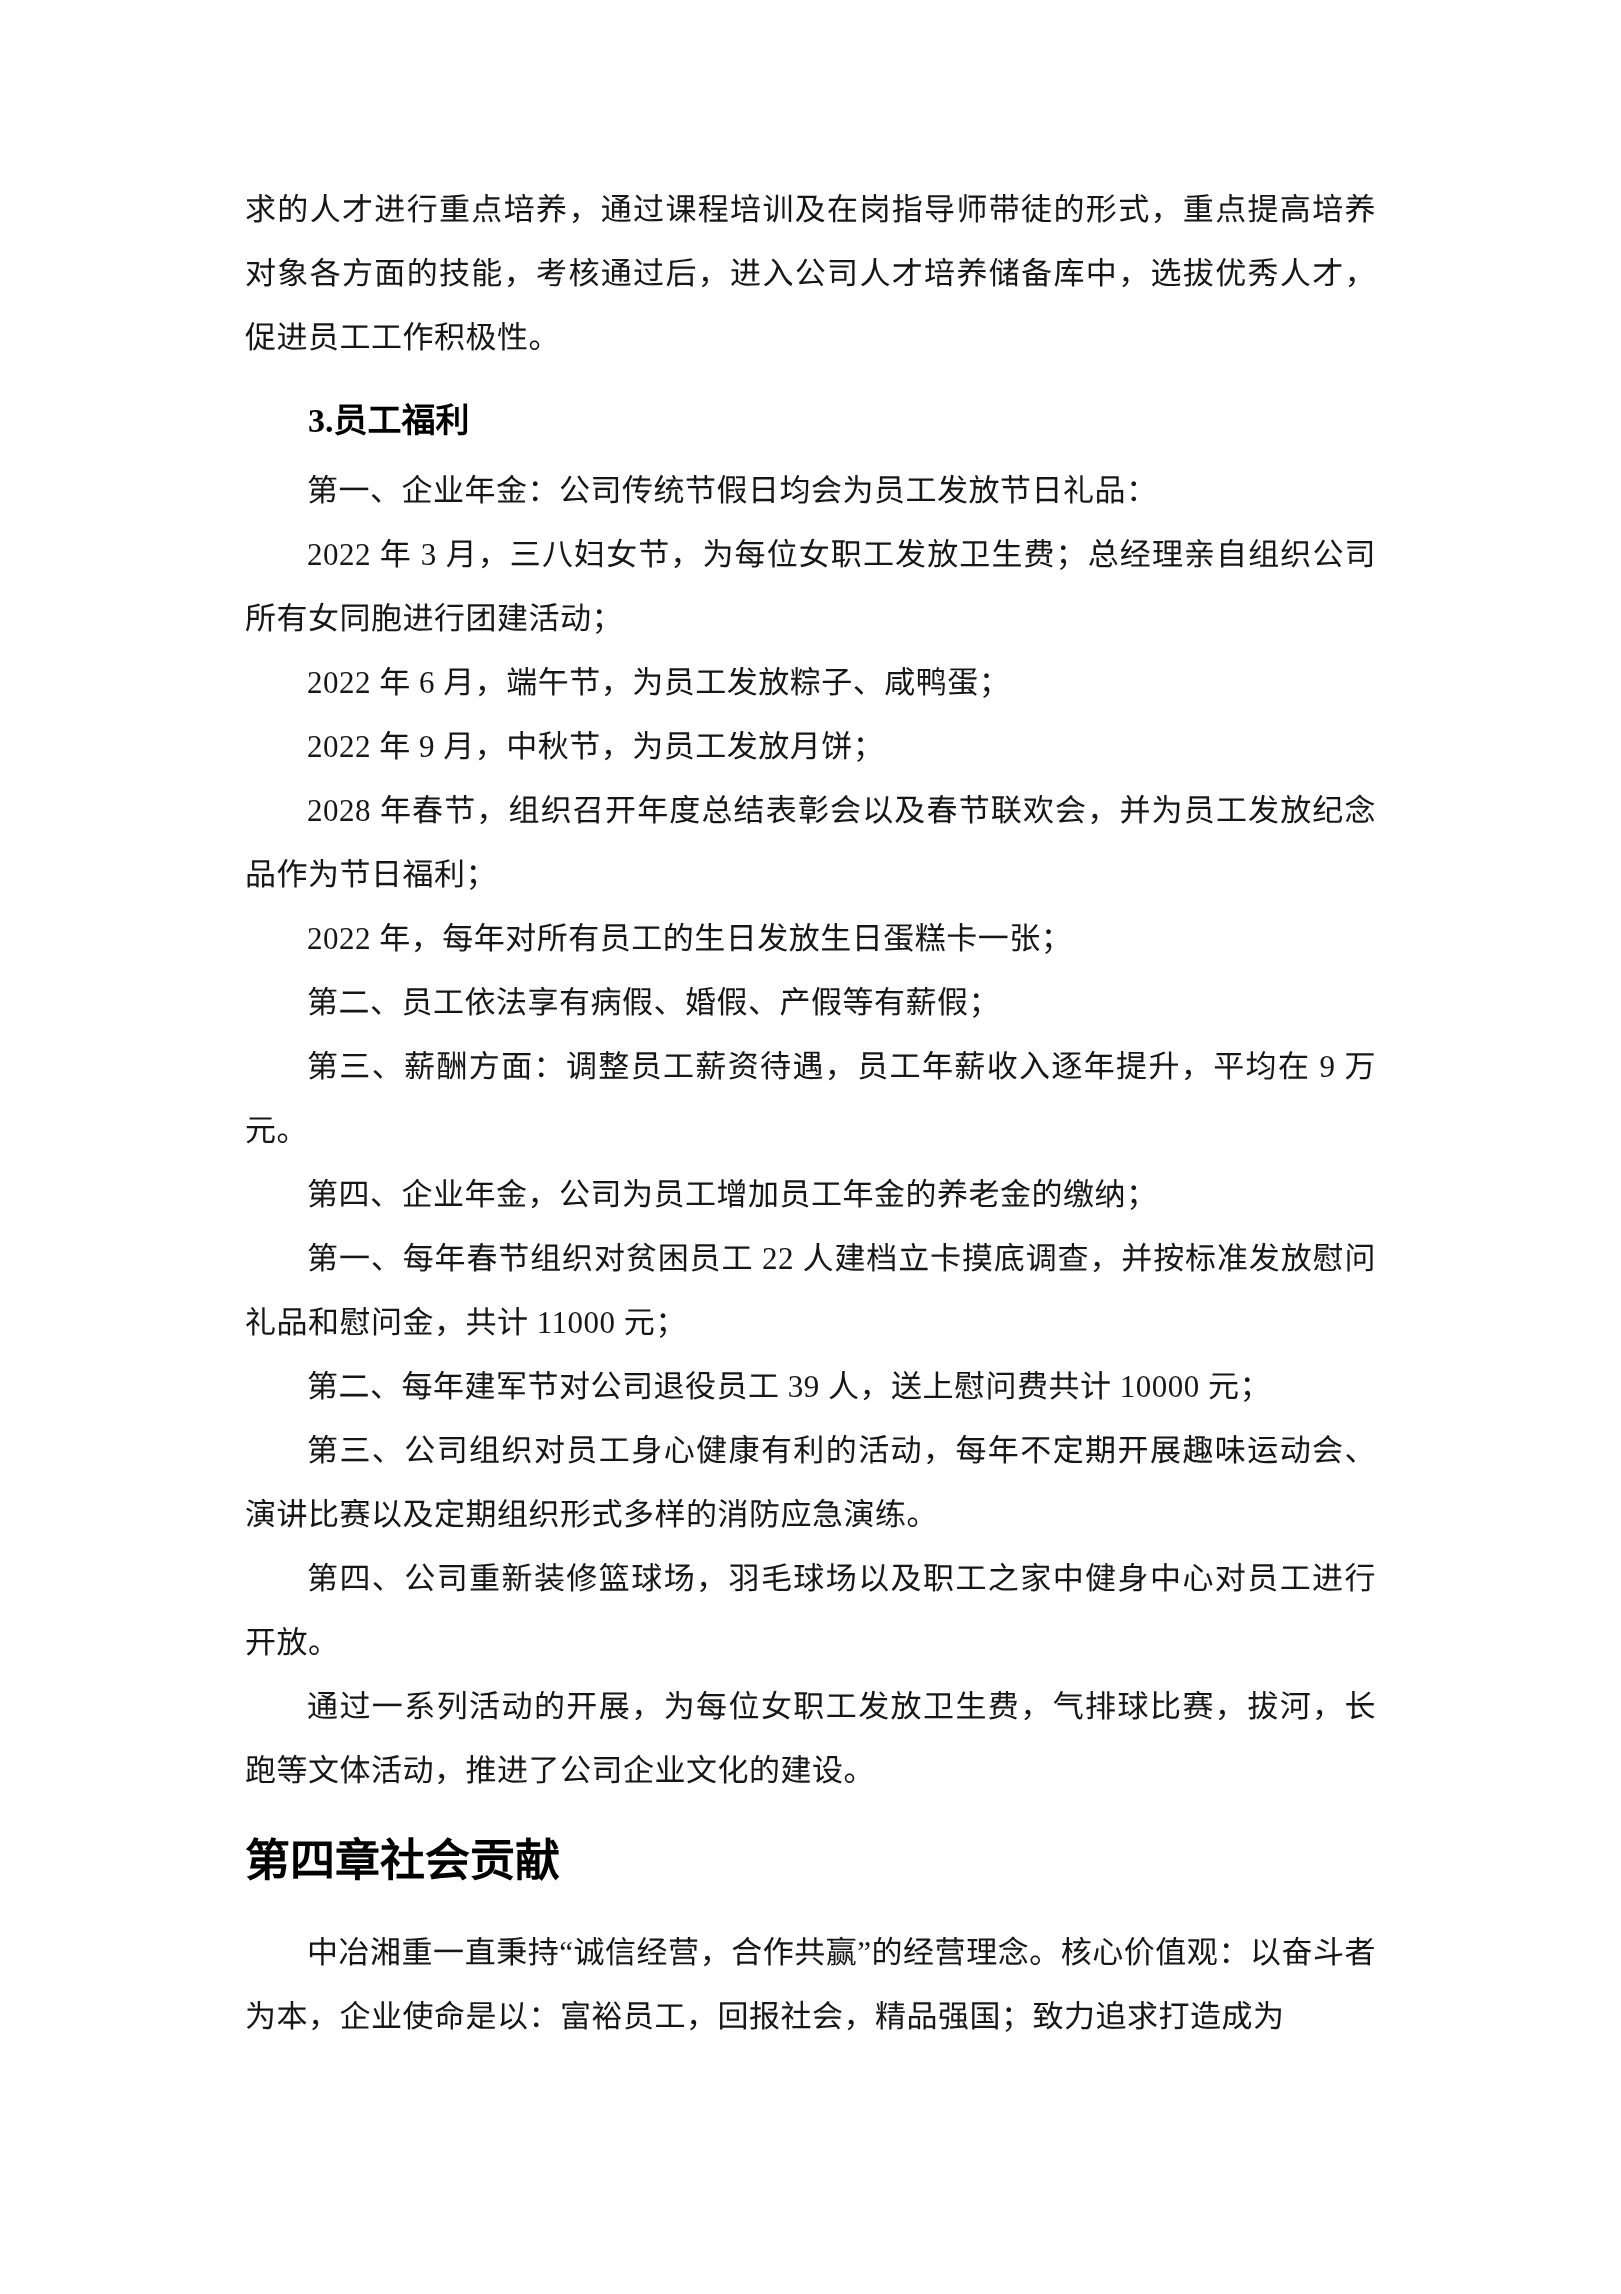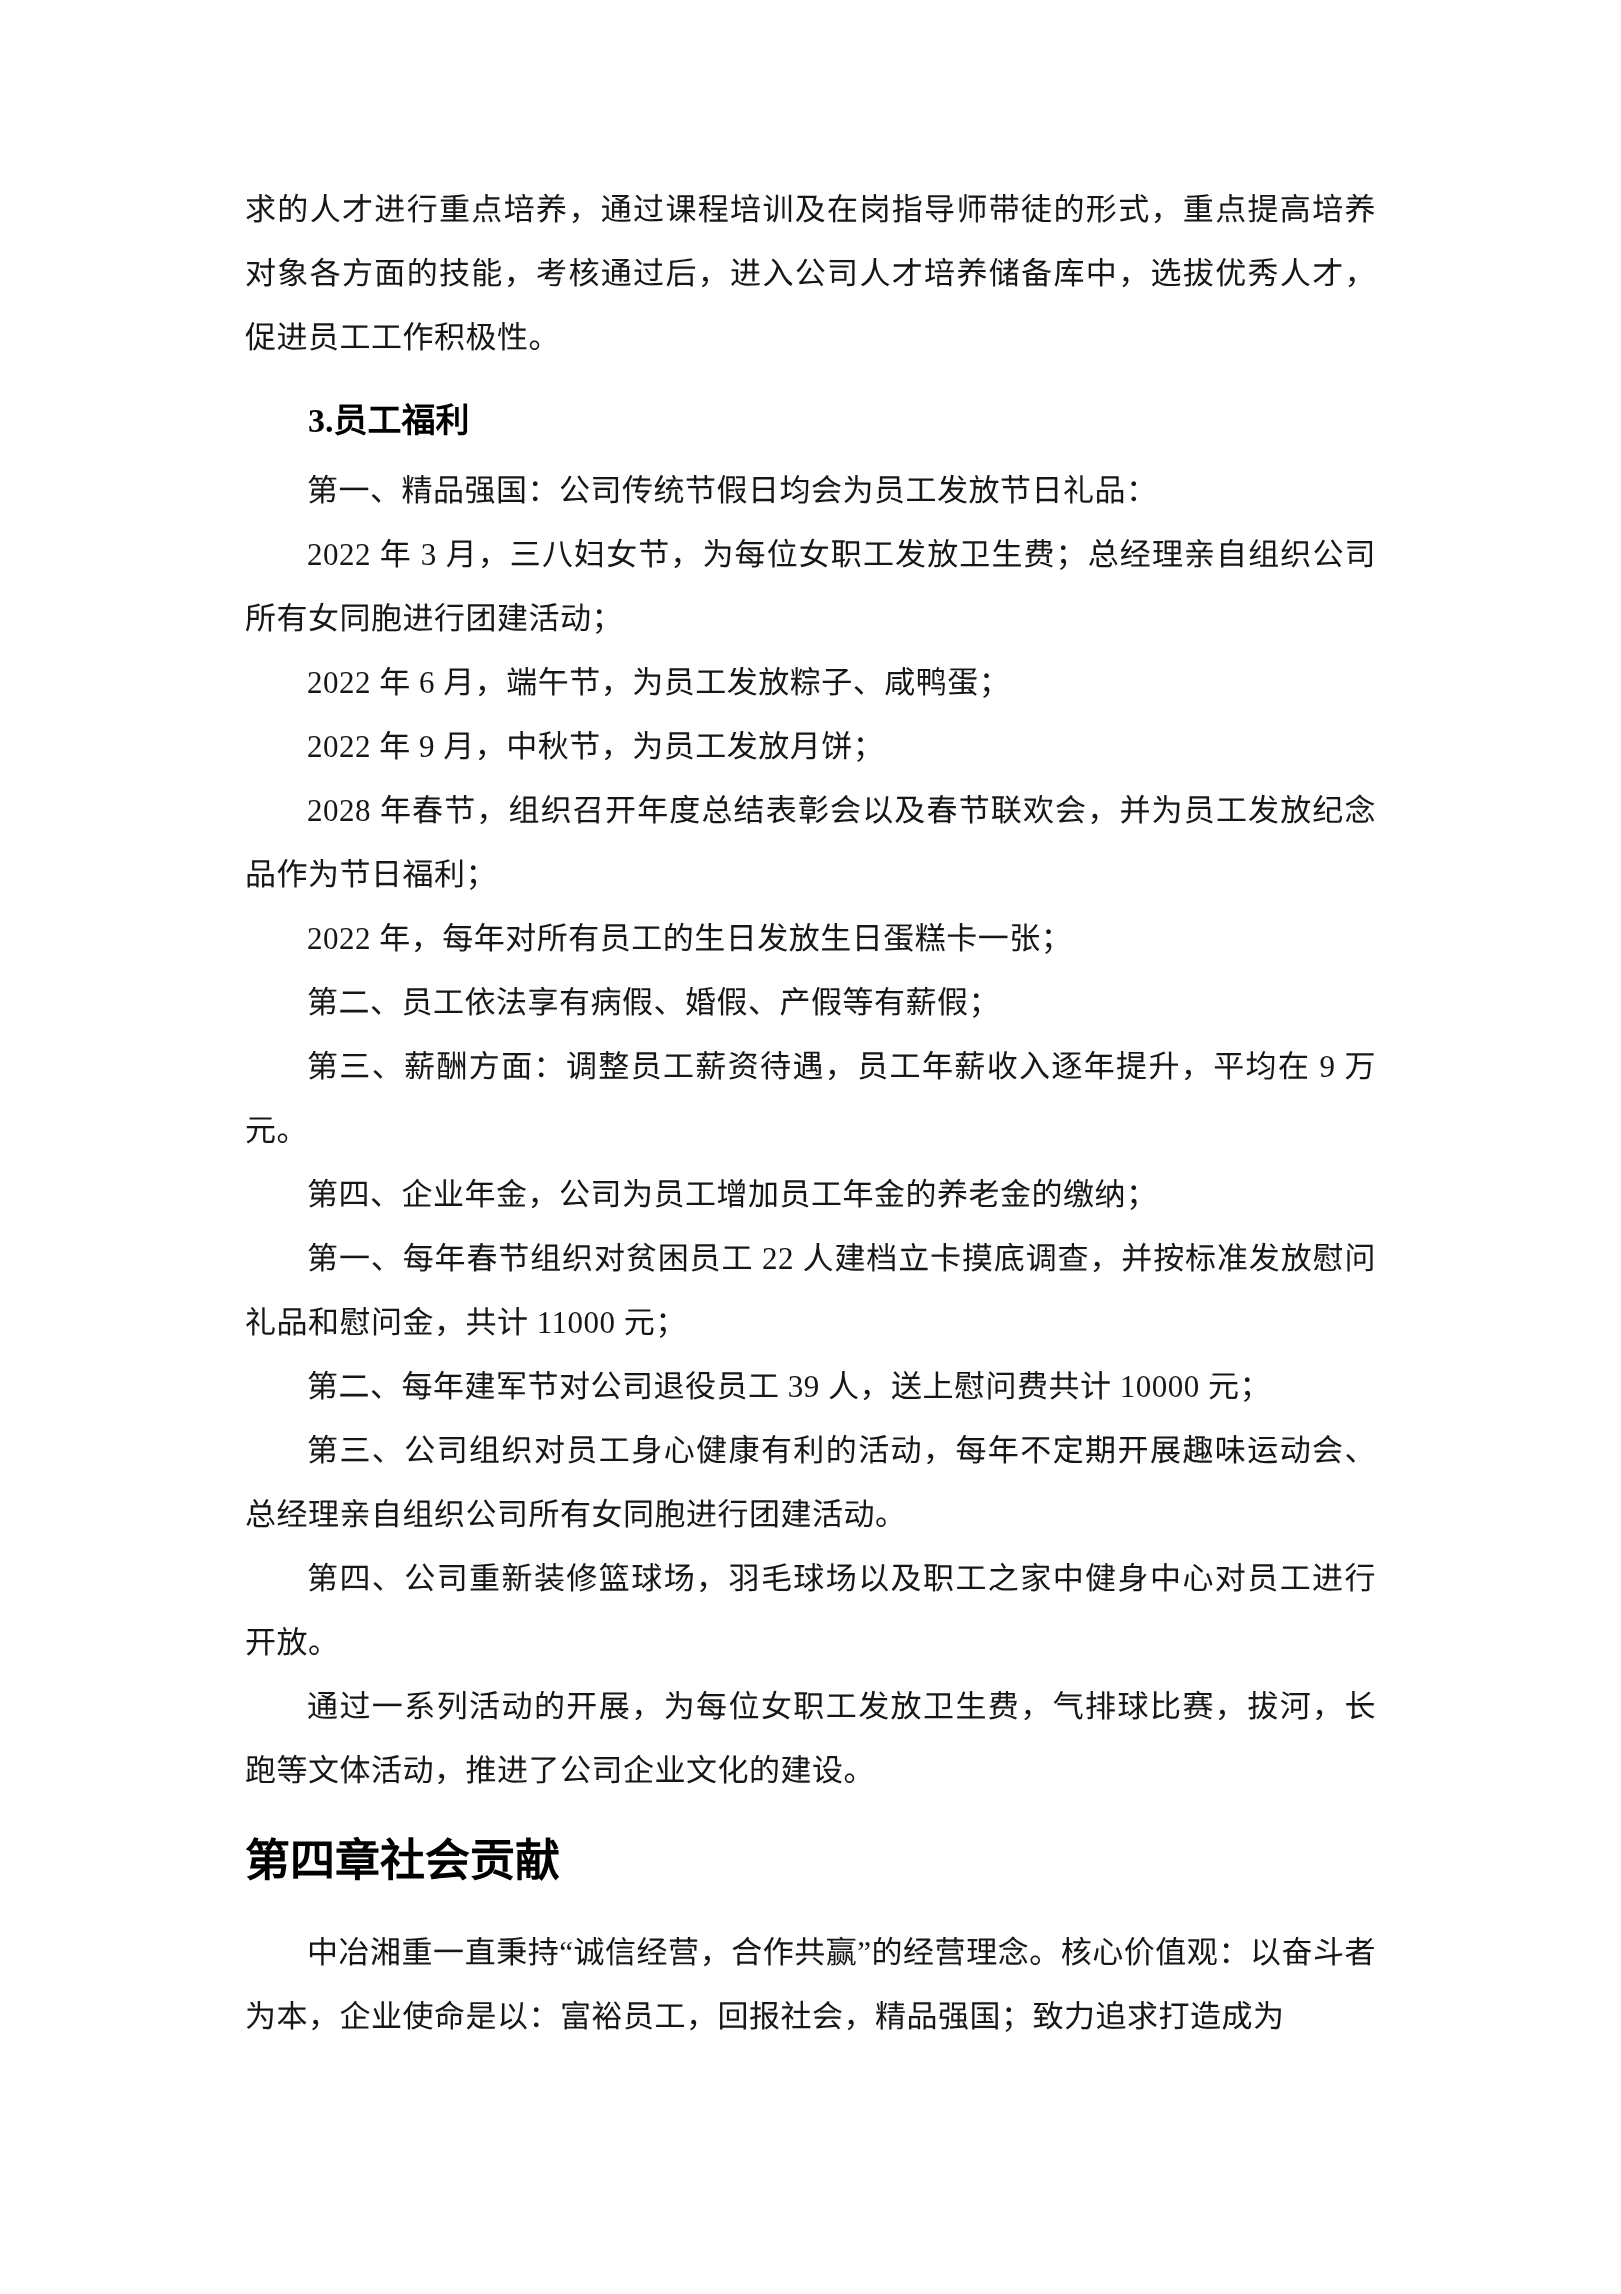--- a/index.html
+++ b/index.html
@@ -57,34 +57,34 @@
 </head>
 <body>
 
 <main class="page">
   <section class="content">
 
     <p class="para">求的人才进行重点培养，通过课程培训及在岗指导师带徒的形式，重点提高培养对象各方面的技能，考核通过后，进入公司人才培养储备库中，选拔优秀人才，促进员工工作积极性。</p>
 
     <h3 class="sub-heading">3.员工福利</h3>
 
-    <p class="para indent">第一、精品强国：公司传统节假日均会为员工发放节日礼品：</p>
+    <p class="para indent">第一、企业年金：公司传统节假日均会为员工发放节日礼品：</p>
     <p class="para indent">2022 年 3 月，三八妇女节，为每位女职工发放卫生费；总经理亲自组织公司所有女同胞进行团建活动；</p>
     <p class="para indent">2022 年 6 月，端午节，为员工发放粽子、咸鸭蛋；</p>
     <p class="para indent">2022 年 9 月，中秋节，为员工发放月饼；</p>
     <p class="para indent">2028 年春节，组织召开年度总结表彰会以及春节联欢会，并为员工发放纪念品作为节日福利；</p>
     <p class="para indent">2022 年，每年对所有员工的生日发放生日蛋糕卡一张；</p>
     <p class="para indent">第二、员工依法享有病假、婚假、产假等有薪假；</p>
     <p class="para indent">第三、薪酬方面：调整员工薪资待遇，员工年薪收入逐年提升，平均在 9 万元。</p>
     <p class="para indent">第四、企业年金，公司为员工增加员工年金的养老金的缴纳；</p>
 
 
     <p class="para indent">第一、每年春节组织对贫困员工 22 人建档立卡摸底调查，并按标准发放慰问礼品和慰问金，共计 11000 元；</p>
     <p class="para indent">第二、每年建军节对公司退役员工 39 人，送上慰问费共计 10000 元；</p>
-    <p class="para indent">第三、公司组织对员工身心健康有利的活动，每年不定期开展趣味运动会、总经理亲自组织公司所有女同胞进行团建活动。</p>
+    <p class="para indent">第三、公司组织对员工身心健康有利的活动，每年不定期开展趣味运动会、演讲比赛以及定期组织形式多样的消防应急演练。</p>
     <p class="para indent">第四、公司重新装修篮球场，羽毛球场以及职工之家中健身中心对员工进行开放。</p>
     <p class="para indent">通过一系列活动的开展，为每位女职工发放卫生费，气排球比赛，拔河，长跑等文体活动，推进了公司企业文化的建设。</p>
 
     <h2 class="chapter-heading">第四章社会贡献</h2>
 
     <p class="para indent">中冶湘重一直秉持“诚信经营，合作共赢”的经营理念。核心价值观：以奋斗者为本，企业使命是以：富裕员工，回报社会，精品强国；致力追求打造成为</p>
 
   </section>
 </main>
 

